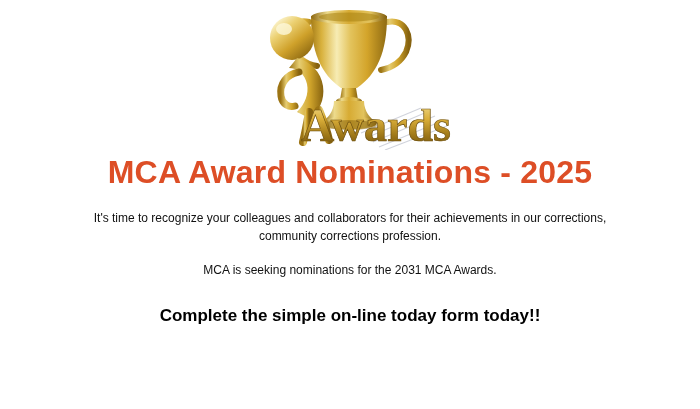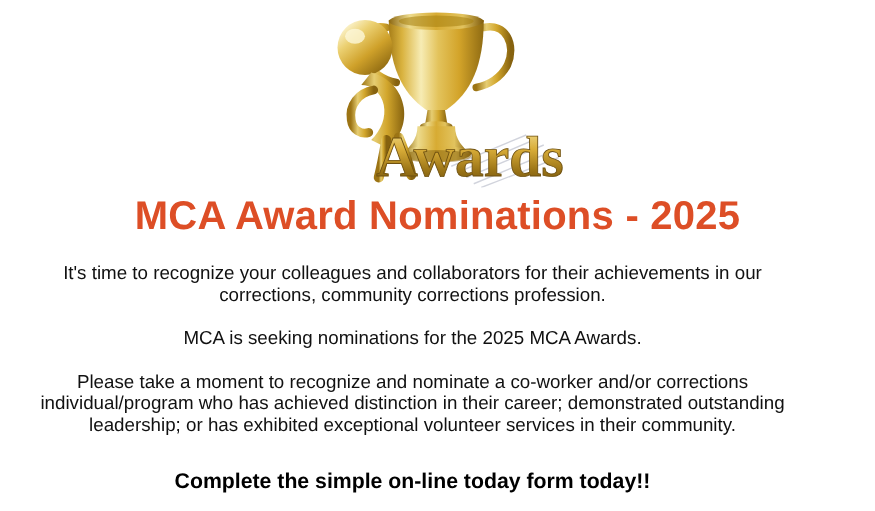--- a/index.html
+++ b/index.html
@@ -15,20 +15,21 @@
     color: #000000;
     position: relative;
   }
   .page {
     width: 700px;
     height: 322px;
     background: #ffffff;
     position: relative;
     display: flex;
     flex-direction: column;
+    align-items: center;
   }
 
   
   .hero-graphic {
     width: 230px;
     height: 150px;
     position: relative;
     margin: 0 auto;
     flex: 0 0 auto;
   }
@@ -50,21 +51,21 @@
     white-space: nowrap;
   }
 
   
   .body-block {
     width: 660px;
     margin-top: 22px;
     text-align: center;
   }
   .para {
-    font-size: 15px;
+    font-size: 12px;
     line-height: 17.5px;
     color: #111111;
     text-align: center;
     margin: 0;
     padding: 0;
   }
   .para + .para {
     margin-top: 17px;
   }
   .para.p1 { width: 560px; margin-left: auto; margin-right: auto; }
@@ -162,19 +163,18 @@
       </g>
 
       <text x="66" y="141" font-family="'Liberation Serif', serif" font-size="46" font-weight="bold" font-style="normal" fill="url(#goldText)" stroke="#6f5110" stroke-width="0.7">Awards</text>
     </svg>
   </div>
 
   <h1 class="title">MCA Award Nominations - 2025</h1>
 
   <div class="body-block">
     <p class="para p1">It's time to recognize your colleagues and collaborators for their achievements in our corrections, community corrections profession.</p>
-    <p class="para p2">MCA is seeking nominations for the 2025 MCA Awards.</p>
-    <p class="para p3">Please take a moment to recognize and nominate a co-worker and/or corrections individual/program who has achieved distinction in their career; demonstrated outstanding leadership; or has exhibited exceptional volunteer services in their community.</p>
+    <p class="para p2">MCA is seeking nominations for the 2031 MCA Awards.</p>
 
     <p class="cta">Complete the simple on-line today form today!!</p>
   </div>
 
 </div>
 
 </body></html>

